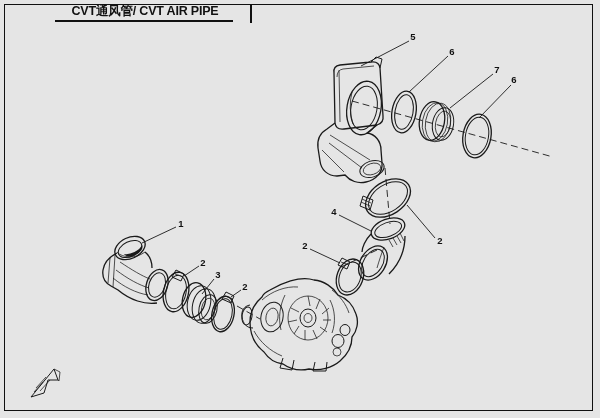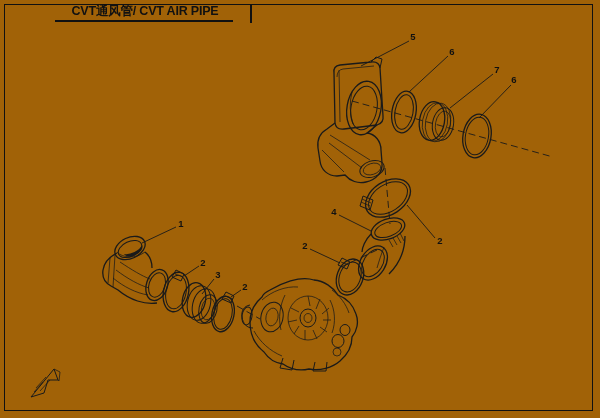--- a/index.html
+++ b/index.html
@@ -1,17 +1,17 @@
 <!DOCTYPE html>
 <html><head>
 <meta charset="utf-8">
 <style>
   html,body{margin:0;padding:0;background:#fff;}
   #stage{
-    position:relative;width:600px;height:418px;background:#a16207;overflow:hidden;
+    position:relative;width:600px;height:418px;background:#e5e5e5;overflow:hidden;
     font-family:"Liberation Sans","DejaVu Sans",sans-serif;
   }
   .frame{
     position:absolute;left:4px;top:4px;width:589px;height:407px;
     border:1.6px solid #111;box-sizing:border-box;
   }
   .title{
     position:absolute;left:55px;top:4px;width:180px;height:15px;
     font-size:12.5px;font-weight:bold;color:#111;text-align:center;
     letter-spacing:-0.2px;line-height:15px;white-space:nowrap;

